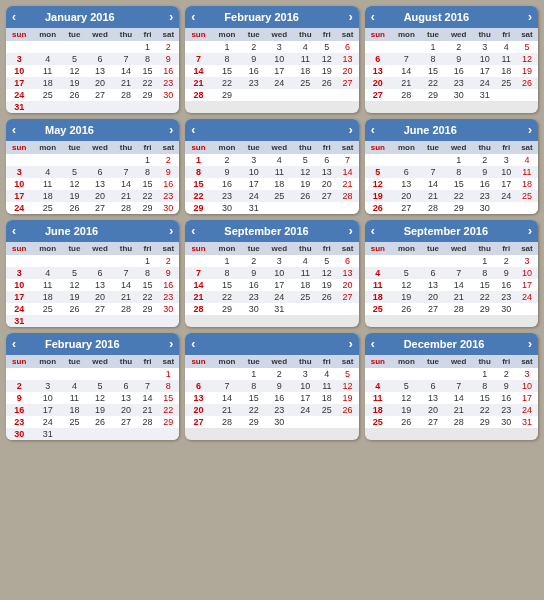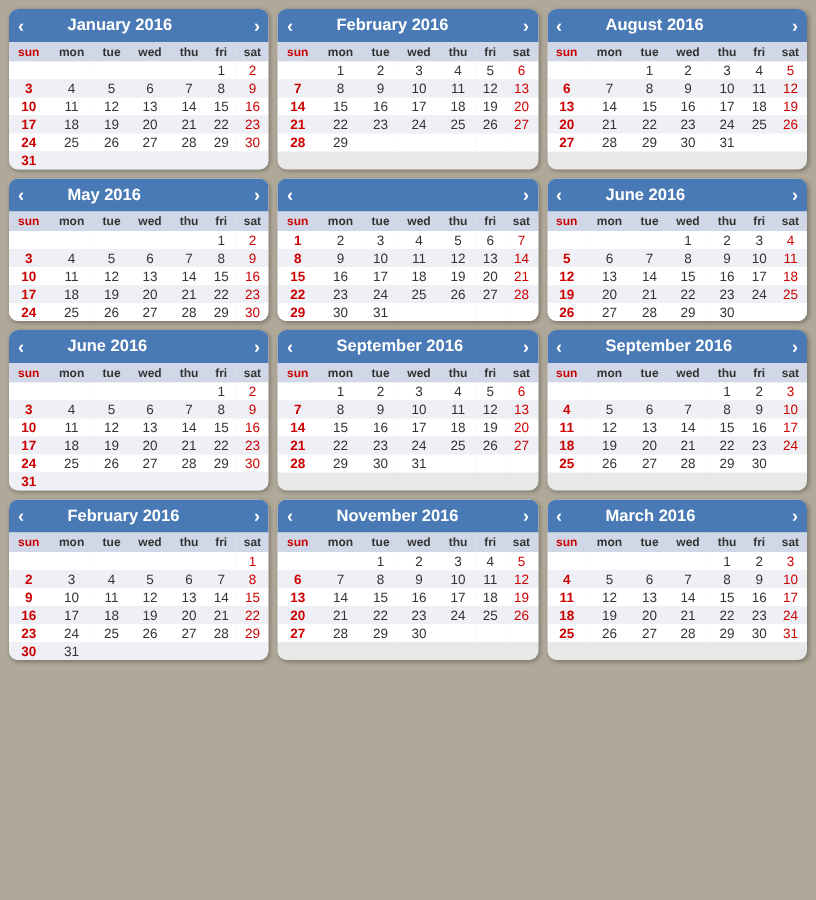--- a/index.html
+++ b/index.html
@@ -780,21 +780,20 @@
             <td class="empty">&nbsp;</td>
             <td class="empty">&nbsp;</td>
             <td class="empty">&nbsp;</td>
           </tr>
         </tbody>
       </table>
     </div>
     <div class="month-card">
       <div class="month-header">
         <span class="nav-btn">‹</span>
-        <span class="month-title">November 2016</span>
         <span class="nav-btn">›</span>
       </div>
       <table class="cal-table">
         <thead>
           <tr>
             <th class="sun-col">sun</th>
             <th>mon</th>
             <th>tue</th>
             <th>wed</th>
             <th>thu</th>
@@ -847,21 +846,21 @@
             <td class="empty">&nbsp;</td>
             <td class="empty">&nbsp;</td>
             <td class="empty">&nbsp;</td>
           </tr>
         </tbody>
       </table>
     </div>
     <div class="month-card">
       <div class="month-header">
         <span class="nav-btn">‹</span>
-        <span class="month-title">March 2016</span>
+        <span class="month-title">December 2016</span>
         <span class="nav-btn">›</span>
       </div>
       <table class="cal-table">
         <thead>
           <tr>
             <th class="sun-col">sun</th>
             <th>mon</th>
             <th>tue</th>
             <th>wed</th>
             <th>thu</th>

